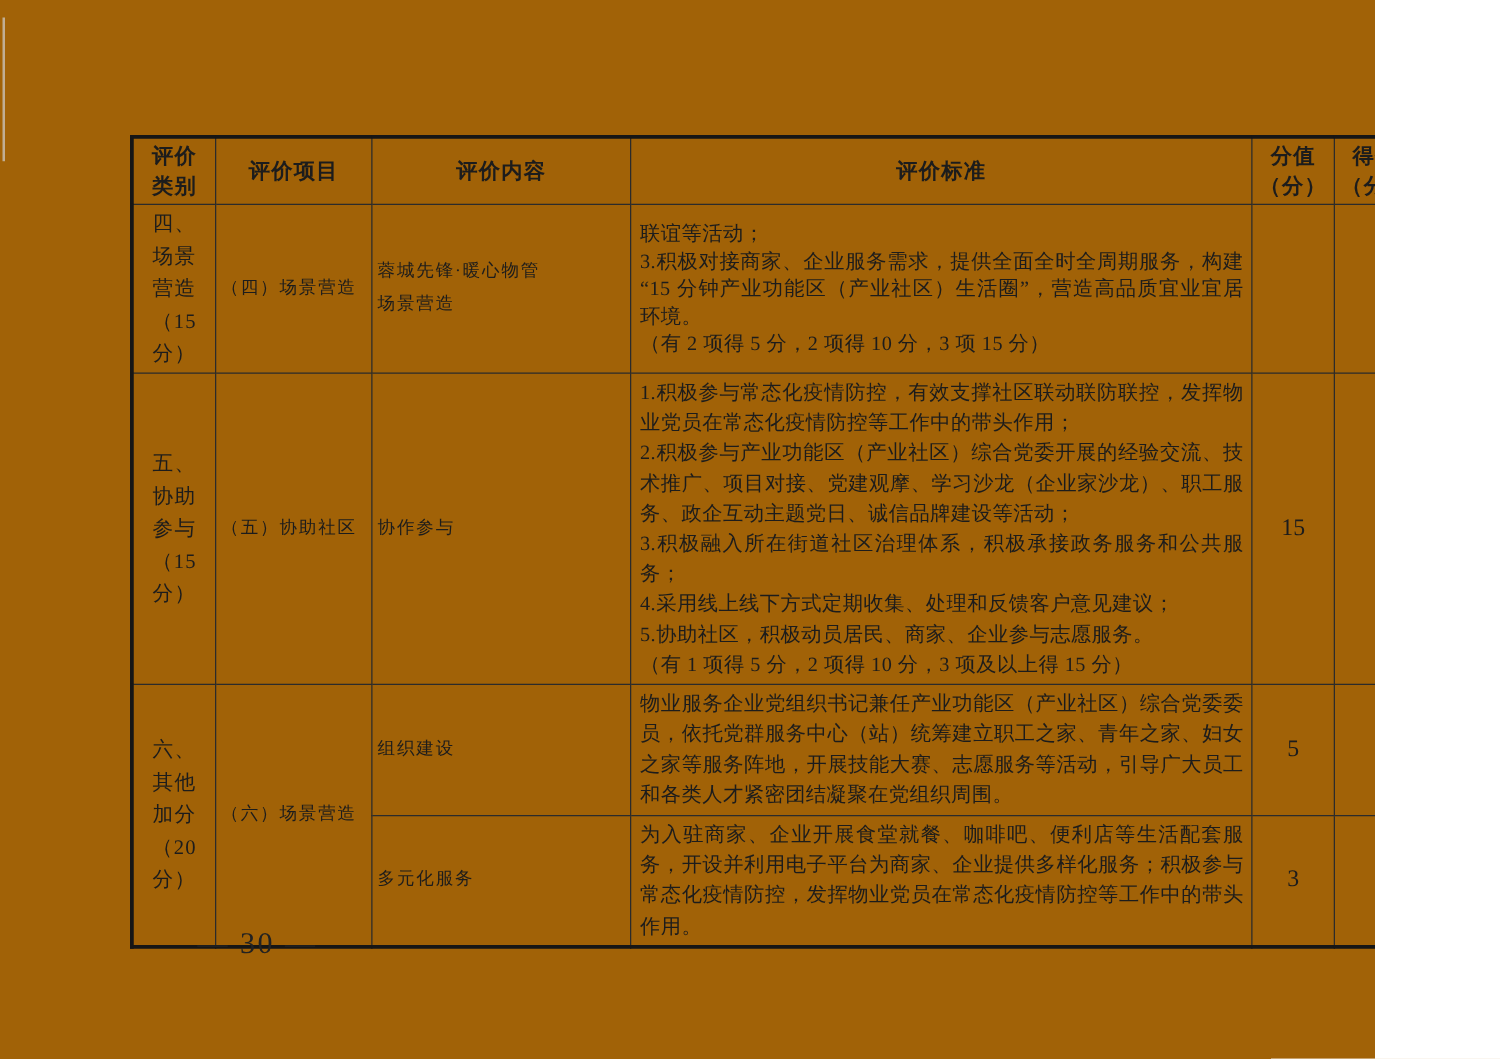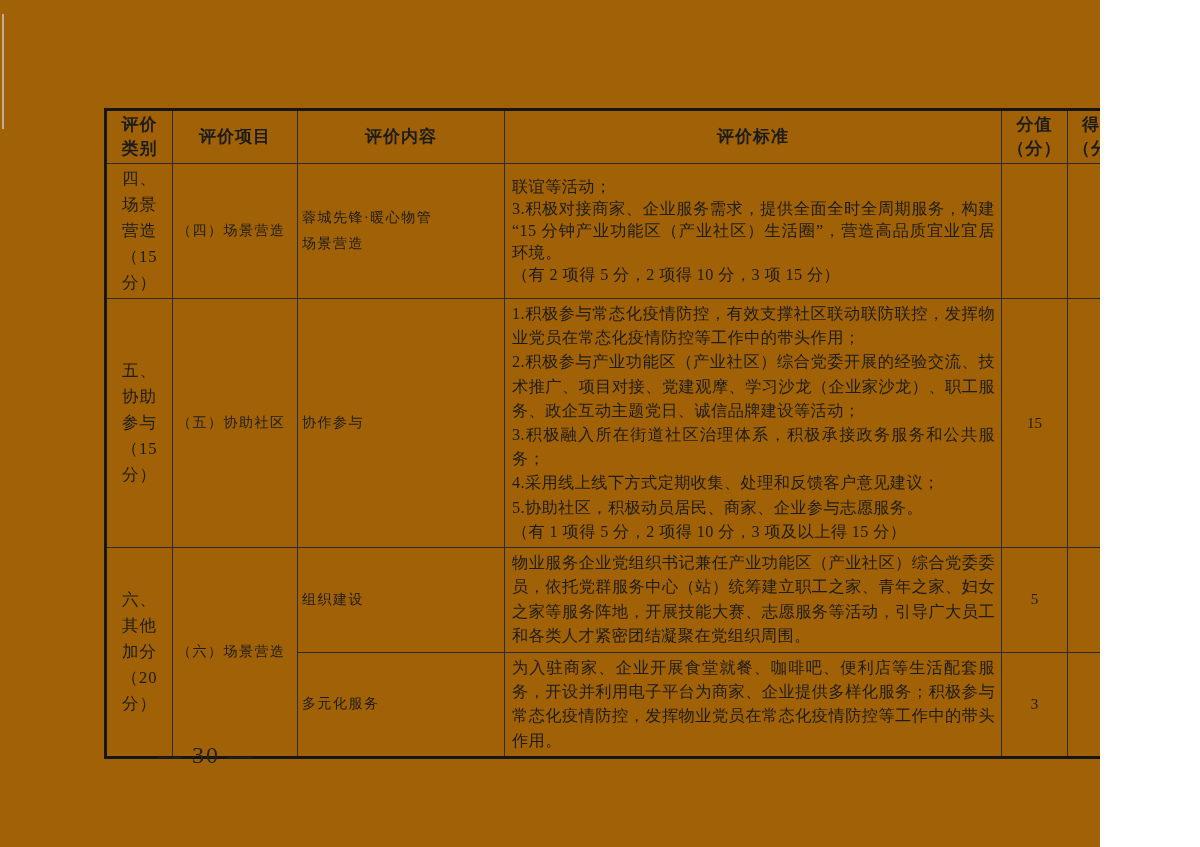--- a/index.html
+++ b/index.html
@@ -74,21 +74,21 @@
     font-size: 16.2px;
     text-align: justify;
     text-align-last: left;
     padding: 3px 6px 3px 7px;
     letter-spacing: 0.4px;
   }
   tr.row-r0 td.std { line-height: 22px; }
   tr.row-r1 td.std { line-height: 24.2px; border-radius: 28px; }
   tr.row-r2 td.std, tr.row-r3 td.std { line-height: 24.4px; }
   td.score, td.earned {
-    font-size: 15px;
+    font-size: 19px;
     text-align: center;
   }
   .page-number {
     position: absolute;
     left: 158px;
     top: 742px;
     font-size: 24px;
     letter-spacing: 2px;
     color: #222;
   }

